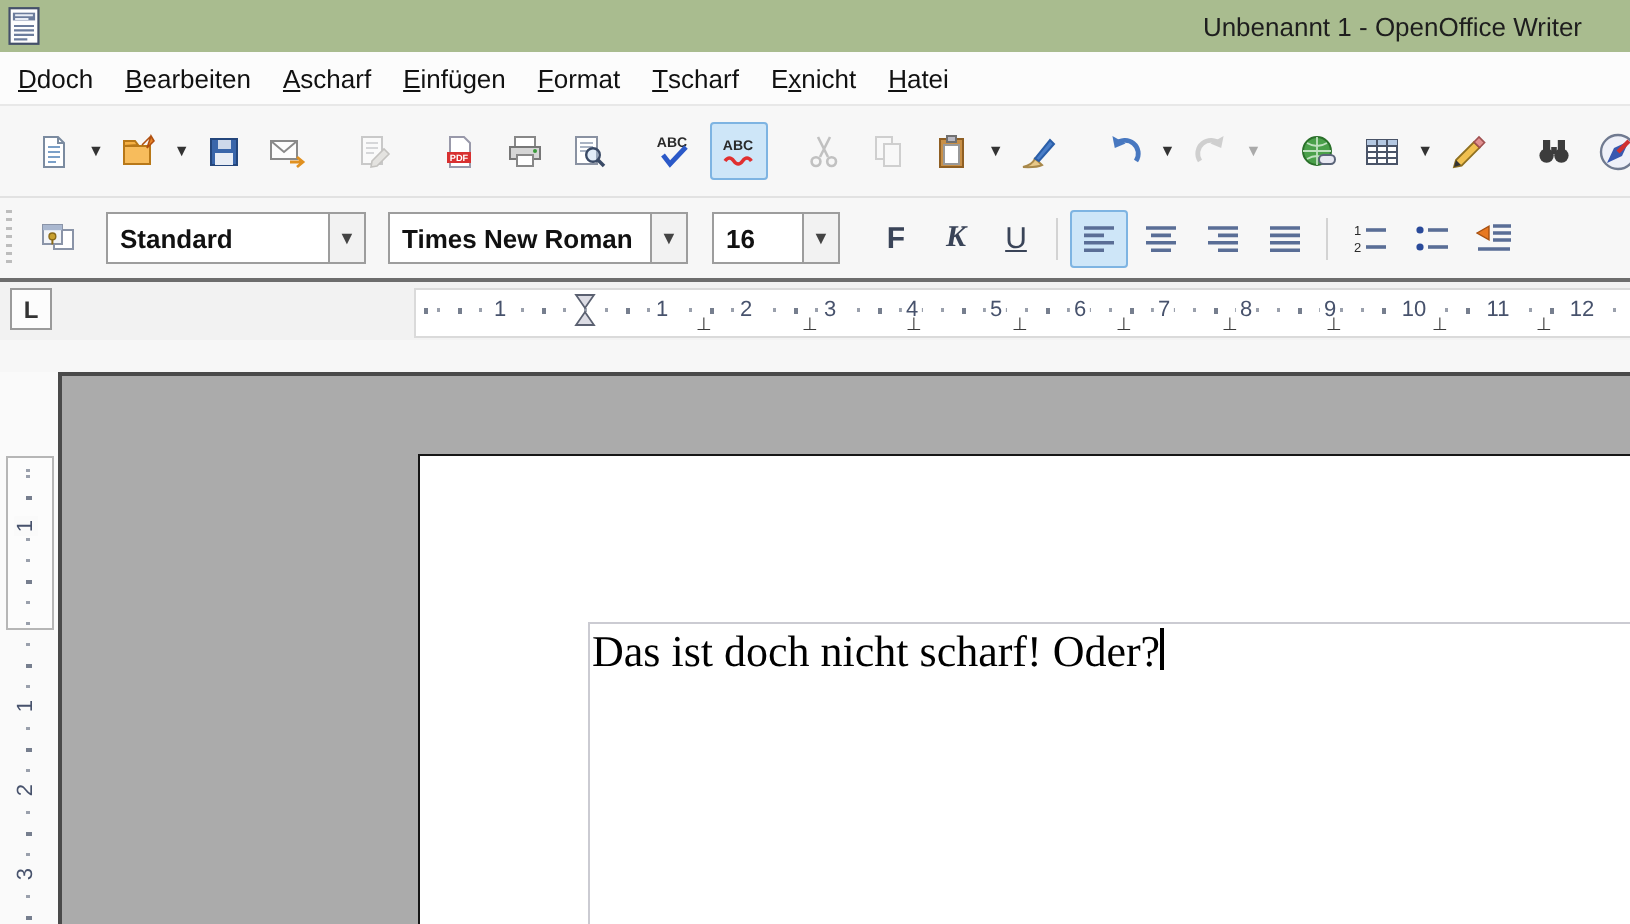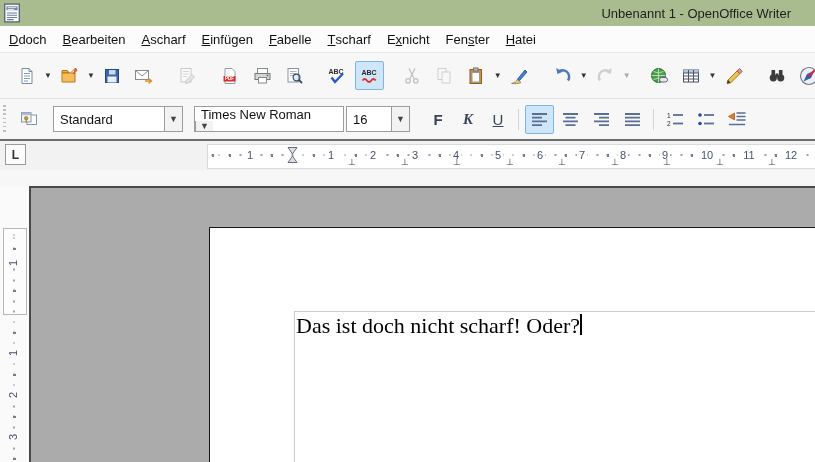--- a/index.html
+++ b/index.html
@@ -22,21 +22,21 @@
         background:repeating-linear-gradient(to bottom,#bdbdbd 0 1.5px,transparent 1.5px 4.2px);}
   .vsep{width:1px;height:21px;background:#d3d3d3;margin:0 4px;}
   .tbtn{height:27px;min-width:27px;display:flex;align-items:center;justify-content:center;
         border:1px solid transparent;border-radius:2px;}
   .tbtn.active{background:#cee6f8;border-color:#7eb4e2;}
   .dis{opacity:.42;filter:grayscale(.9);}
   .dd{font-size:8px;color:#333;width:9px;text-align:center;}
   .dd.disdd{color:#aaa;}
   
   .combo{display:flex;align-items:stretch;height:24px;background:#fff;border:1px solid #9d9d9d;}
-  .combo .val{display:flex;align-items:center;padding:0 6px;font-size:13px;color:#111;flex:1;white-space:nowrap;overflow:hidden;}
+  .combo .val{display:flex;align-items:center;padding:0 6px;font-size:13px;color:#111;flex:1;white-space:nowrap;overflow:hidden;font-weight:bold;}
   .combo .arrowbtn{width:17px;border-left:1px solid #9d9d9d;background:#f2f2f2;display:flex;align-items:center;justify-content:center;font-size:9px;color:#444;}
   .fmtbtn{width:26px;height:26px;display:flex;align-items:center;justify-content:center;border:1px solid transparent;border-radius:2px;
           font-size:15px;color:#3a4458;}
   .bold-l{font-weight:bold;}
   .italic-l{font-style:italic;font-family:"Liberation Serif",serif;font-weight:bold;}
   .under-l{text-decoration:underline;}
   
   .hardline{height:2px;background:#6d6d6d;}
   .rulerrow{height:29px;background:#f2f2f2;position:relative;}
   .tabsel{position:absolute;left:5px;top:3px;width:21px;height:21px;background:#fcfcfc;border:1px solid #9a9a9a;
@@ -108,40 +108,35 @@
 
       <span class="mi">
         <span></span>
         <span class="u">E</span>
         <span>infügen</span>
       </span>
 
       <span class="mi">
         <span></span>
         <span class="u">F</span>
-        <span>abelle</span>
+        <span>ormat</span>
       </span>
 
       <span class="mi">
         <span></span>
         <span class="u">T</span>
         <span>scharf</span>
       </span>
 
       <span class="mi">
         <span>E</span>
         <span class="u">x</span>
         <span>nicht</span>
       </span>
 
-      <span class="mi">
-        <span>Fen</span>
-        <span class="u">s</span>
-        <span>ter</span>
-      </span>
 
       <span class="mi">
         <span></span>
         <span class="u">H</span>
         <span>atei</span>
       </span>
     </div>
 
   <div class="toolbar tb1">
     <span class="grip"></span>
@@ -344,26 +339,26 @@
         <circle cx="7.2" cy="8.2" r="1.7" fill="#c8a030" stroke="#8a6a1a" stroke-width="0.7"></circle>
         <path d="M7.2 9.9v2.3" stroke="#8a6a1a"></path>
       </svg>
     </span>
 
     <span class="combo" style="width:128px;margin-left:8px;">
       <span class="val">Standard</span>
       <span class="arrowbtn">▼</span>
     </span>
 
-    <span class="combo" style="width:148px;margin-left:9px;flex-direction:column;">
+    <span class="combo" style="width:148px;margin-left:9px;">
       <span class="val">Times New Roman</span>
       <span class="arrowbtn">▼</span>
     </span>
 
-    <span class="combo" style="width:62px;">
+    <span class="combo" style="width:62px;margin-left:10px;">
       <span class="val">16</span>
       <span class="arrowbtn">▼</span>
     </span>
 
     <span class="fmtbtn bold-l" style="margin-left:12px;">F</span>
     <span class="fmtbtn italic-l">K</span>
     <span class="fmtbtn under-l">U</span>
 
     <span class="vsep"></span>
 

